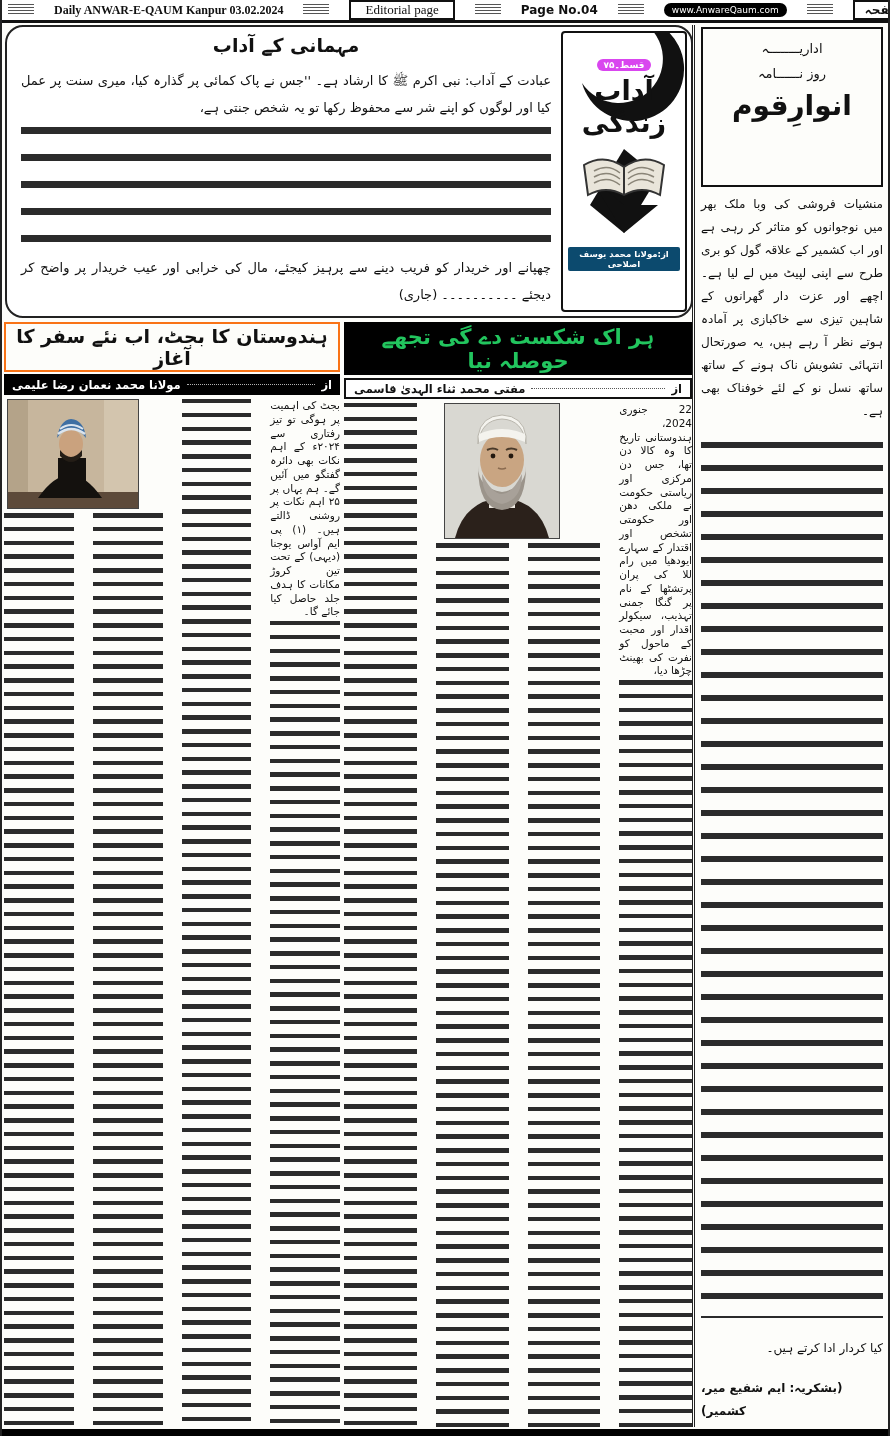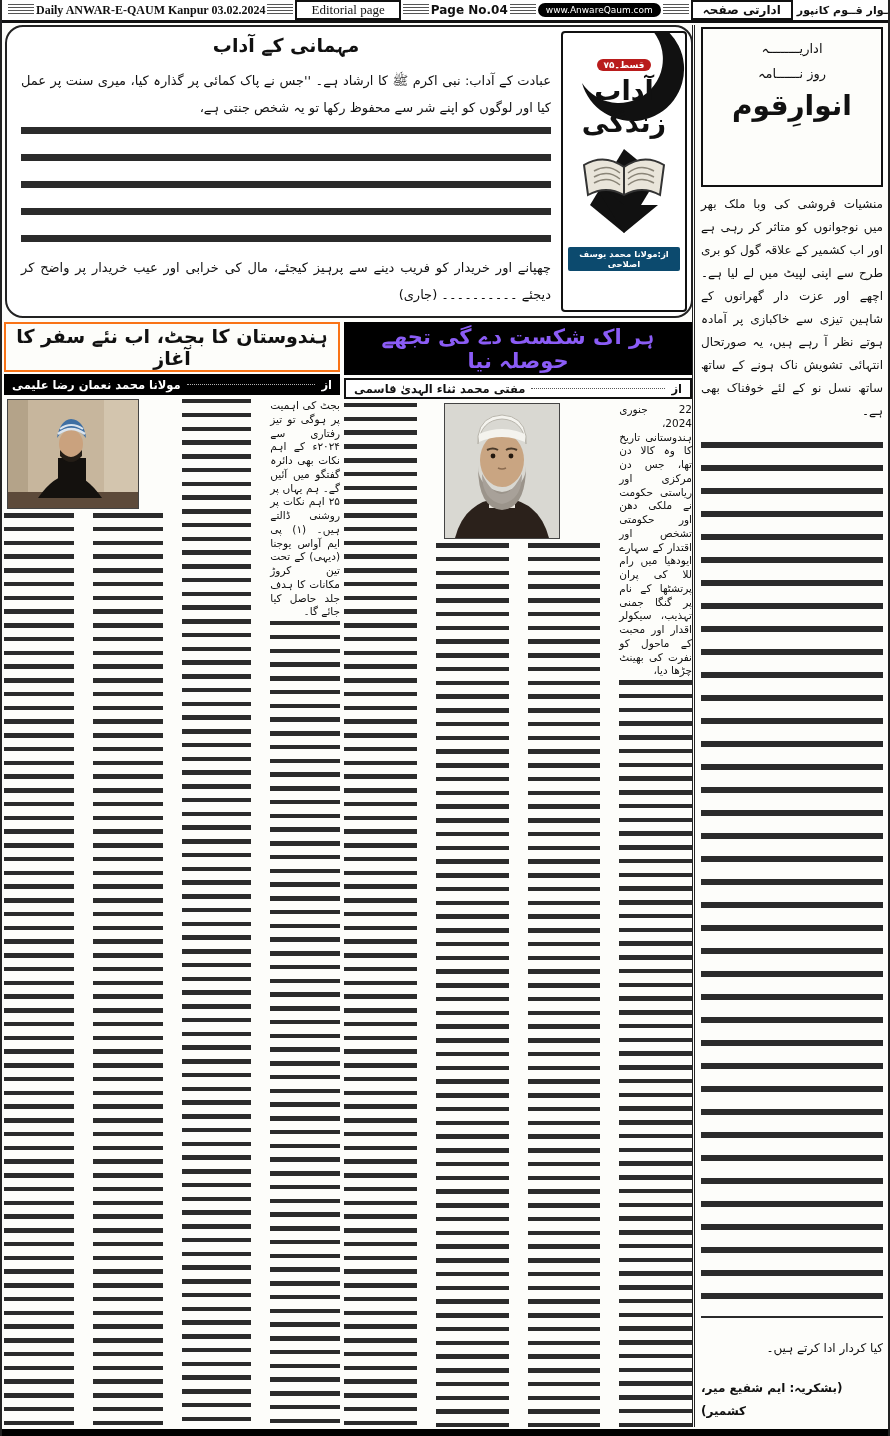--- a/index.html
+++ b/index.html
@@ -8,21 +8,21 @@
     position:relative; width:890px; height:1436px; margin:0 auto;
     background:#fdfdfa; color:#111; overflow:hidden;
     font-family:"DejaVu Sans", sans-serif;
     border-left:2px solid #222; border-right:2px solid #222;
   }
   .page::after { content:""; position:absolute; left:0; right:0; bottom:0; height:7px; background:#000; }
 
   
   .hdr {
     position:absolute; top:0; left:0; right:0; height:23px;
-    display:flex; align-items:center; gap:2px; padding:0 6px;
+    display:flex; align-items:center; gap:20px; padding:0 6px;
     border-bottom:3px solid #111; background:#fff;
   }
   .hdr-title { font-size:12px; font-weight:bold; font-family:"Liberation Serif", serif; white-space:nowrap; }
   .hdr-box { border:2px solid #111; padding:0 14px; font-family:"Liberation Serif", serif; font-size:13px; white-space:nowrap; line-height:16px; }
   .hdr-page { font-size:12px; font-weight:bold; white-space:nowrap; }
   .hdr-site { background:#000; color:#fff; font-size:9px; padding:2px 8px; white-space:nowrap;border-radius:7px; }
   .hdr-urdu-box { border:2px solid #111; padding:0 10px; font-size:12px; font-weight:bold; direction:rtl; white-space:nowrap; line-height:16px; }
   .hdr-paper-urdu { font-size:11px; font-weight:bold; direction:rtl; white-space:nowrap; margin-right:2px; }
   .hatch { width:26px; height:12px; background:repeating-linear-gradient(to bottom,#555 0 1px,transparent 1px 3px); flex:0 0 auto; }
   .spacer { flex:1; }
@@ -51,21 +51,21 @@
     border:2px solid #222; border-radius:18px; background:#fff;
   }
   .top-head { text-align:center; font-weight:bold; font-size:19px; direction:rtl; padding-top:7px; margin-left:14px; margin-right:140px; }
   .top-body { position:absolute; top:40px; bottom:8px; left:14px; right:140px; direction:rtl; text-align:justify; font-size:13px; line-height:27px; display:flex; flex-direction:column; }
 
   .series-box {
     position:absolute; top:4px; right:4px; width:126px; height:281px;
     border:2px solid #111; border-radius:4px; background:#fff; text-align:center; overflow:hidden;
   }
   .crescent { position:absolute; top:-18px; left:14px; width:110px; height:110px; }
-  .ep-banner { position:relative; margin:26px auto 0; width:54px; background:#b91c1c; color:#fff; font-size:9px; font-weight:bold; border-radius:6px; padding:1px 0; direction:rtl; }
+  .ep-banner { position:relative; margin:26px auto 0; width:54px; background:#d946ef; color:#fff; font-size:9px; font-weight:bold; border-radius:6px; padding:1px 0; direction:rtl; }
   .series-title { position:relative; font-size:27px; font-weight:bold; direction:rtl; line-height:32px; margin-top:4px; }
   .quran { position:relative; margin-top:4px; }
   .series-author { position:relative; margin:4px auto 0; width:112px; background:#0c4a6e; color:#fff; font-size:8.5px; font-weight:bold; padding:2px 0; border-radius:2px; direction:rtl; }
 
   
   .byline { display:flex; direction:rtl; align-items:center; font-size:11.5px; font-weight:bold; padding:0 8px; }
   .byline .leader { flex:1; border-bottom:1px dotted currentColor; height:0; margin:0 6px; opacity:.7; }
   .cols { position:relative; display:flex; flex-direction:row-reverse; gap:19px; }
   .col { flex:1 1 0; display:flex; flex-direction:column; }
   .col .fill { flex:1 1 auto; }
@@ -74,21 +74,21 @@
 
   
   .art-left { position:absolute; top:322px; left:2px; width:336px; bottom:9px; display:flex; flex-direction:column; }
   .al-head { border:2px solid #f97316; height:50px; display:flex; align-items:center; justify-content:center; font-size:19px; font-weight:bold; direction:rtl; text-align:center; flex:0 0 auto; }
   .al-byline { background:#000; color:#fff; height:21px; margin-top:2px; flex:0 0 auto; }
   .al-body { flex:1 1 auto; margin-top:4px; }
   .al-body .col:nth-child(3), .al-body .col:nth-child(4) { padding-top:114px; }
 
   
   .art-right { position:absolute; top:322px; left:342px; width:348px; bottom:9px; display:flex; flex-direction:column; }
-  .ar-head { background:#000; color:#8b5cf6; height:53px; display:flex; align-items:center; justify-content:center; font-size:21px; font-weight:bold; direction:rtl; text-align:center; flex:0 0 auto; }
+  .ar-head { background:#000; color:#22c55e; height:53px; display:flex; align-items:center; justify-content:center; font-size:21px; font-weight:bold; direction:rtl; text-align:center; flex:0 0 auto; }
   .ar-byline { border:2px solid #111; background:#fff; color:#111; height:21px; margin-top:3px; flex:0 0 auto; }
   .ar-body { flex:1 1 auto; margin-top:4px; }
   .ar-body .col:nth-child(2), .ar-body .col:nth-child(3) { padding-top:140px; }
 </style>
 </head>
 <body>
 
 <div class="page">
 
   <div class="hdr">

